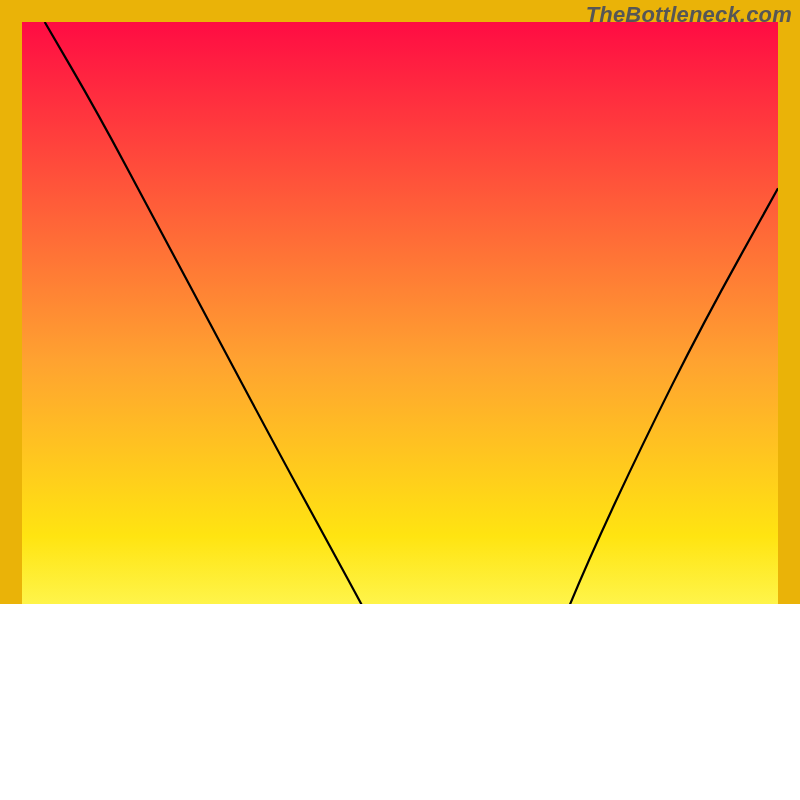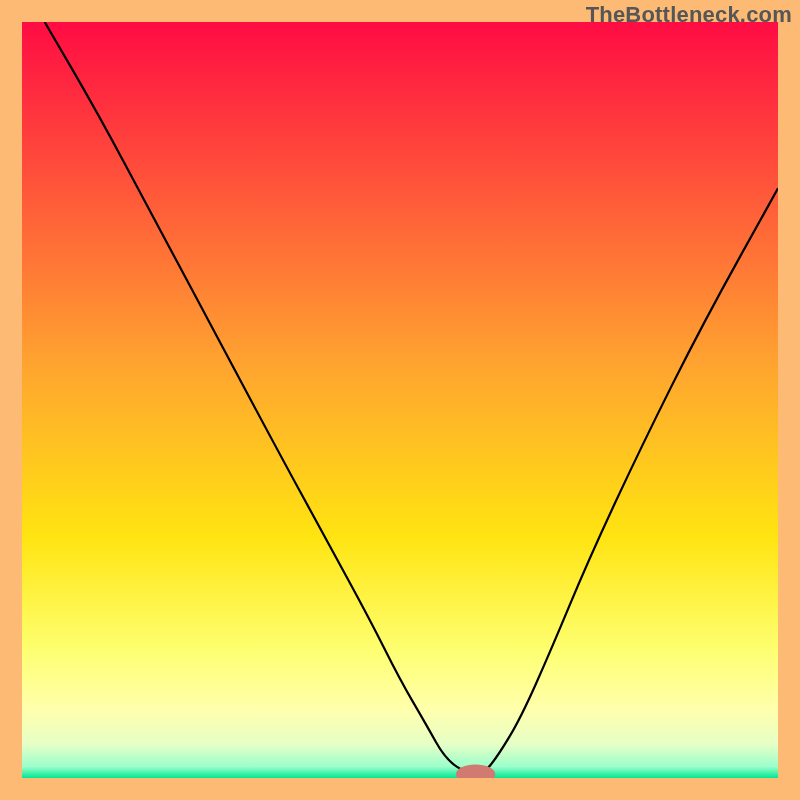--- a/index.html
+++ b/index.html
@@ -3,23 +3,24 @@
 <meta charset="utf-8">
 <style>
   body {
     margin: 0;
     padding: 0;
     background: #fff;
     font-family: Arial, Helvetica, sans-serif;
   }
   .stage {
     width: 800px;
-    height: 800px;
+    height: 604px;
     position: relative;
-    background: #fdba74;
+    background: #eab308;
+    font-style: italic;
   }
   .watermark {
     position: absolute;
     top: 2px;
     right: 8px;
     font-size: 22px;
     font-weight: 600;
     color: #565656;
     z-index: 30;
     letter-spacing: 0.2px;

